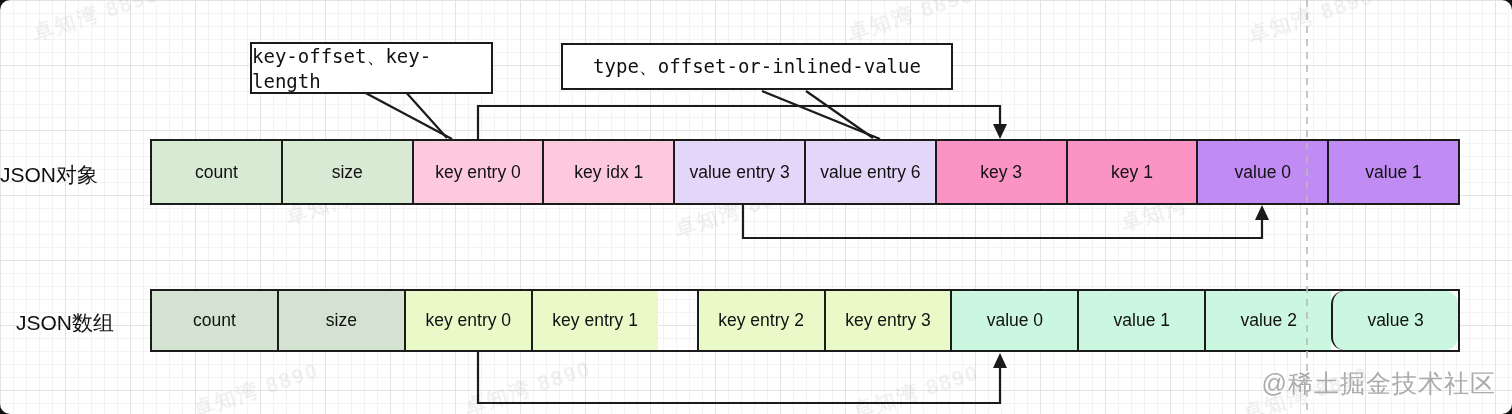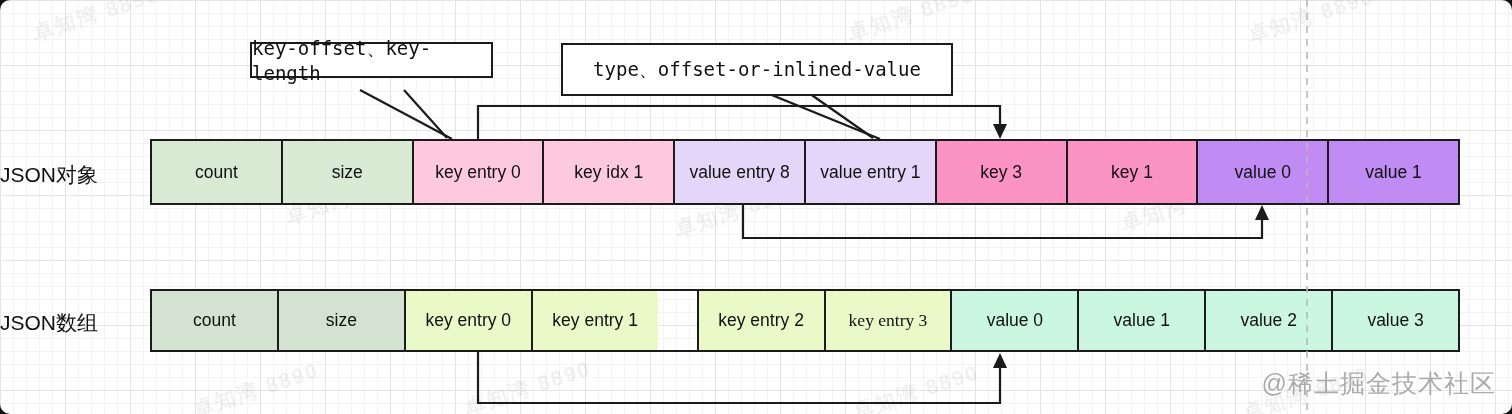--- a/index.html
+++ b/index.html
@@ -95,49 +95,49 @@
     <path class="conn" d="M478,139 L478,106 L1000,106 L1000,125"></path>
     <polygon class="head" points="993,124 1007,124 1000,139"></polygon>
 
     <path class="conn" d="M743,205 L743,238 L1262,238 L1262,220"></path>
     <polygon class="head" points="1255,220 1269,220 1262,205"></polygon>
 
     <path class="conn" d="M478,352 L478,403 L1000,403 L1000,368"></path>
     <polygon class="head" points="993,368 1007,368 1000,353"></polygon>
   </svg>
 
-  <div class="callout" style="left:250px;top:42px;width:243px;height:36px;">
+  <div class="callout" style="left:250px;top:42px;width:243px;height:52px;">
     <span>key-offset、key-length</span>
   </div>
-  <div class="callout" style="left:561px;top:43px;width:392px;height:53px;">
+  <div class="callout" style="left:561px;top:43px;width:392px;height:47px;">
     <span>type、offset-or-inlined-value</span>
   </div>
 
   <div class="row-label" style="top:161px;">JSON对象</div>
   <div class="mem-row" style="top:139px;height:66px;z-index:2;">
       <div class="cell" style="background: rgb(216, 233, 212);">count</div>
       <div class="cell" style="background: rgb(216, 233, 212);">size</div>
       <div class="cell" style="background: rgb(252, 201, 223);">key entry 0</div>
       <div class="cell" style="background: rgb(252, 201, 223); text-align: center;">key idx 1</div>
-      <div class="cell" style="background: rgb(228, 214, 249);">value entry 8</div>
-      <div class="cell" style="background: rgb(228, 214, 249);">value entry 1</div>
+      <div class="cell" style="background: rgb(228, 214, 249);">value entry 3</div>
+      <div class="cell" style="background: rgb(228, 214, 249);">value entry 6</div>
       <div class="cell" style="background: rgb(251, 147, 196);">key 3</div>
       <div class="cell" style="background: rgb(251, 147, 196);">key 1</div>
       <div class="cell" style="background: rgb(192, 139, 242);">value 0</div>
       <div class="cell" style="background: rgb(192, 139, 242);">value 1</div>
     </div>
 
-  <div class="row-label" style="top:309px;">JSON数组</div>
+  <div class="row-label" style="top:309px;padding-left:16px;">JSON数组</div>
   <div class="mem-row" style="top:289px;height:63px;z-index:2;">
       <div class="cell" style="background: rgb(212, 227, 209);">count</div>
       <div class="cell" style="background: rgb(212, 227, 209);">size</div>
       <div class="cell" style="background: rgb(233, 250, 200);">key entry 0</div>
       <div class="cell" style="background: rgb(233, 250, 200);">key entry 1</div>
       <div class="cell" style="background: rgb(233, 250, 200); margin-left: 39px;">key entry 2</div>
-      <div class="cell" style="background: rgb(233, 250, 200); font-family: Liberation Serif, serif;">key entry 3</div>
+      <div class="cell" style="background: rgb(233, 250, 200);">key entry 3</div>
       <div class="cell" style="background: rgb(203, 246, 224);">value 0</div>
       <div class="cell" style="background: rgb(203, 246, 224);">value 1</div>
       <div class="cell" style="background: rgb(203, 246, 224);">value 2</div>
-      <div class="cell" style="background: rgb(203, 246, 224);">value 3</div>
+      <div class="cell" style="background: rgb(203, 246, 224); border-radius: 13px;">value 3</div>
     </div>
 
   <div class="credit">@稀土掘金技术社区</div>
 </div>
 
 </body></html>

